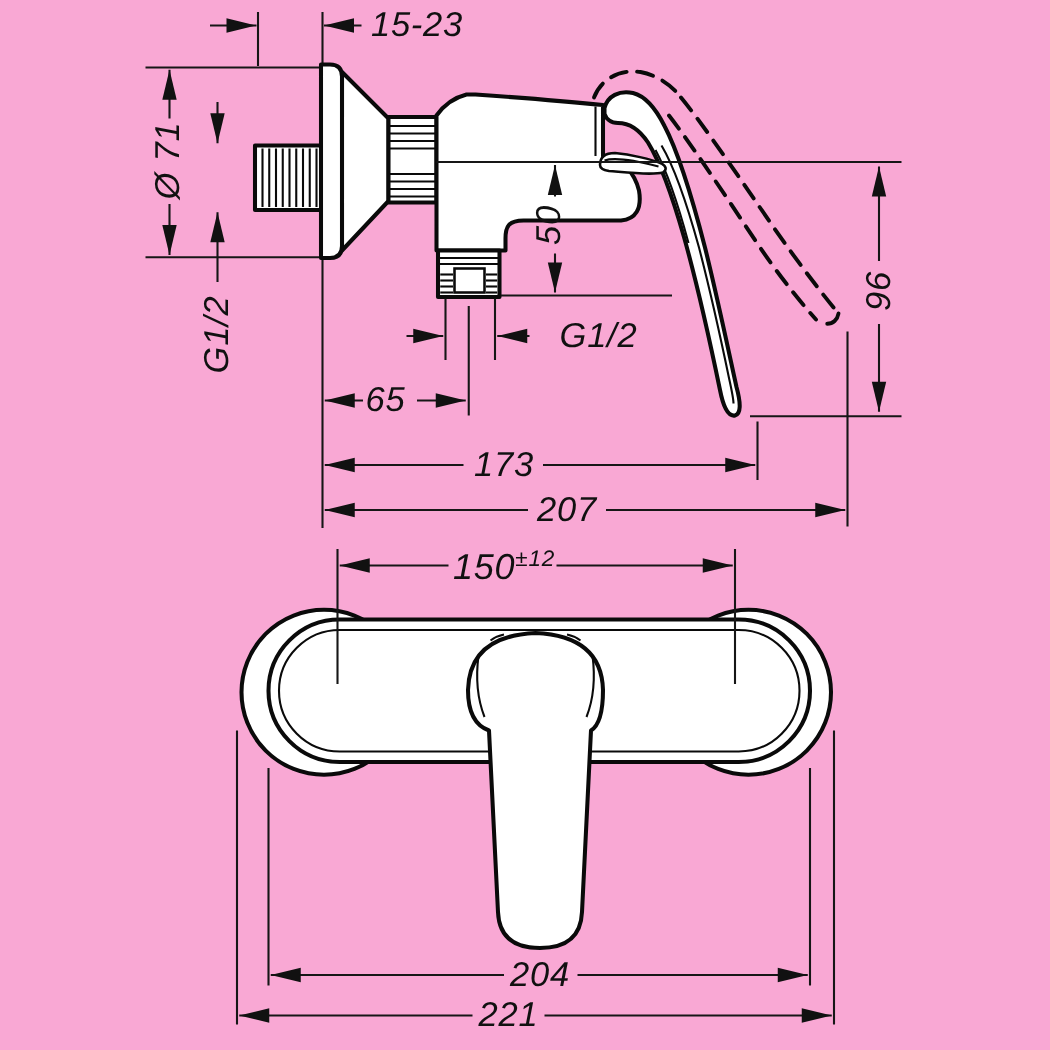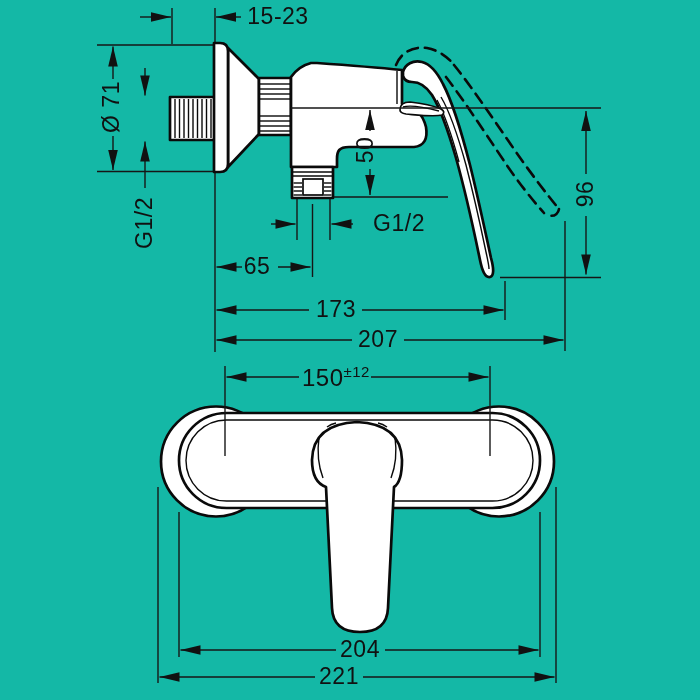--- a/index.html
+++ b/index.html
@@ -1,16 +1,16 @@
 <!DOCTYPE html>
 <html><head>
 <meta charset="utf-8">
 <style>
   html,body{margin:0;padding:0;background:#ffffff;}
-  .canvas{position:relative;width:700px;height:700px;background:#14b8a6;overflow:hidden;}
+  .canvas{position:relative;width:700px;height:700px;background:#f9a8d4;overflow:hidden;font-style:italic;}
   svg{display:block;}
   .thin{stroke:#161616;stroke-width:1.4;fill:none;}
   .dimseg{stroke:#161616;stroke-width:1.4;fill:none;marker-end:url(#arr);}
   .obj{stroke:#0a0a0a;stroke-width:2.7;fill:#ffffff;stroke-linejoin:round;}
   .det{stroke:#0a0a0a;stroke-width:1.4;fill:none;}
   .det2{stroke:#0a0a0a;stroke-width:1.7;fill:#ffffff;}
   .dash{stroke:#0a0a0a;stroke-width:2.6;fill:none;stroke-dasharray:11 7;stroke-linecap:round;}
   .dim{font-family:"Liberation Sans",sans-serif;font-size:23px;fill:#111111;
        text-anchor:middle;dominant-baseline:middle;letter-spacing:.5px;}
   .dimt{font-family:"Liberation Sans",sans-serif;font-size:24px;fill:#111111;letter-spacing:.5px;}

